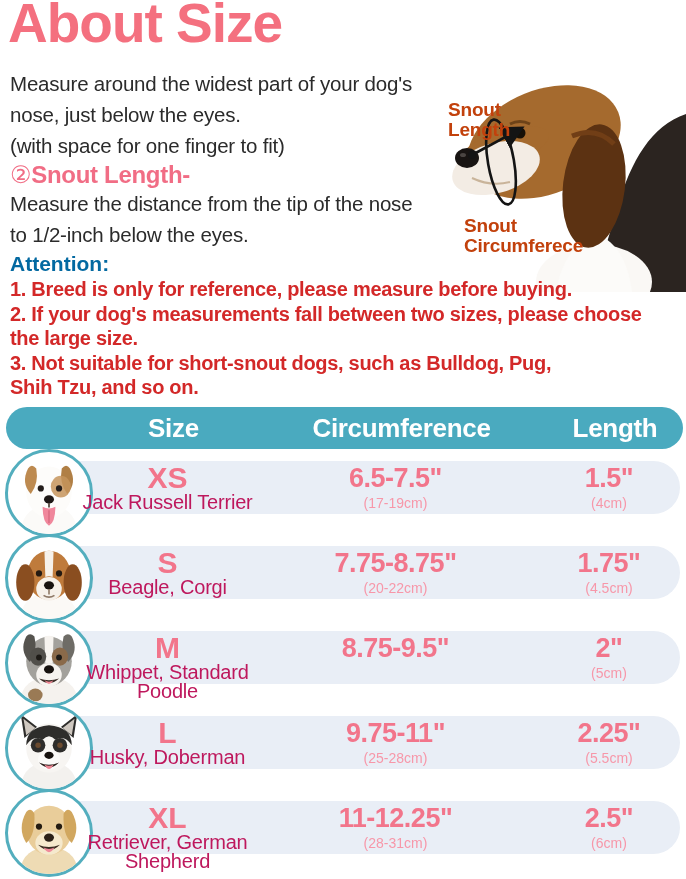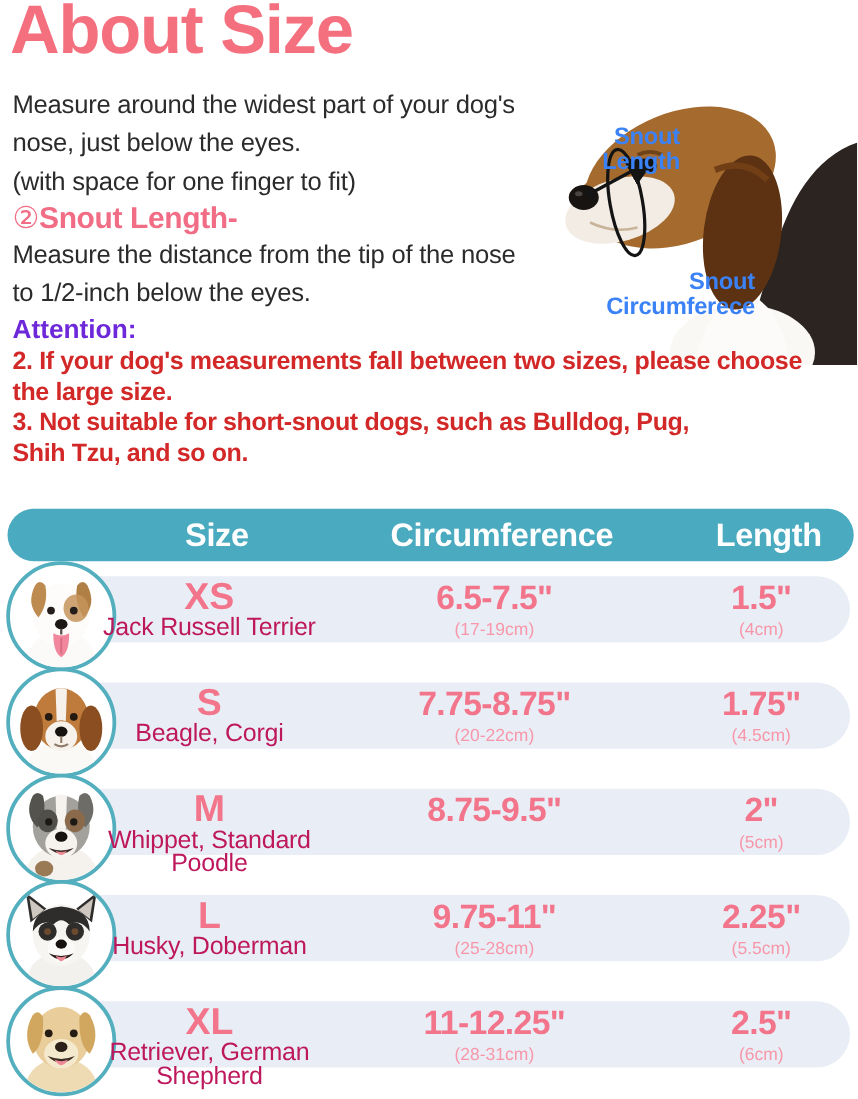--- a/index.html
+++ b/index.html
@@ -9,28 +9,28 @@
   }
   
   .page-title{
     position:absolute;left:8px;top:-8px;font-size:55px;font-weight:700;
     color:#f4707f;letter-spacing:-1px;line-height:62px;margin:0;
   }
   .content{position:absolute;left:10px;top:68px;width:670px;z-index:3;}
   .instr-heading{font-size:24px;font-weight:700;color:#f16d85;line-height:27px;letter-spacing:-0.3px;}
   .instr-heading .circled{font-weight:400;}
   .instr-line{font-size:20.5px;line-height:31px;color:#2b2b2b;letter-spacing:-0.2px;}
-  .attention-heading{font-size:21px;font-weight:700;color:#6d28d9;line-height:26px;margin-top:1px;}
+  .attention-heading{font-size:21px;font-weight:700;color:#0369a1;line-height:26px;margin-top:1px;}
   .attention-line{font-size:20px;font-weight:700;color:#d32828;line-height:24.5px;letter-spacing:-0.3px;}
   
   .diagram{position:absolute;left:446px;top:56px;width:240px;height:236px;z-index:1;}
   .diagram svg{position:absolute;left:0;top:0;}
   .diag-label{
-    position:absolute;z-index:4;text-align:right;font-size:19px;font-weight:700;
-    color:#3b82f6;line-height:20px;letter-spacing:-0.2px;pointer-events:none;
+    position:absolute;z-index:4;text-align:left;font-size:19px;font-weight:700;
+    color:#c2410c;line-height:20px;letter-spacing:-0.2px;pointer-events:none;
   }
   .label-length{left:2px;top:44px;width:96px;}
   .label-circ{left:18px;top:160px;width:140px;}
   
   .table-header{
     position:absolute;left:6px;top:407px;width:677px;height:42px;
     background:#4aaabf;border-radius:21px;z-index:2;
   }
   .th{position:absolute;top:0;height:42px;line-height:42px;text-align:center;
       color:#ffffff;font-size:26px;font-weight:700;letter-spacing:-0.3px;}
@@ -109,20 +109,21 @@
   </div>
 
   <div class="content">
     <div class="instr-line">Measure around the widest part of your dog's</div>
     <div class="instr-line">nose, just below the eyes.</div>
     <div class="instr-line">(with space for one finger to fit)</div>
     <div class="instr-heading"><span class="circled">②</span><span>Snout Length-</span></div>
     <div class="instr-line">Measure the distance from the tip of the nose</div>
     <div class="instr-line">to 1/2-inch below the eyes.</div>
     <div class="attention-heading">Attention:</div>
+    <div class="attention-line">1. Breed is only for reference, please measure before buying.</div>
     <div class="attention-line">2. If your dog's measurements fall between two sizes, please choose</div>
     <div class="attention-line">the large size.</div>
     <div class="attention-line">3. Not suitable for short-snout dogs, such as Bulldog, Pug,</div>
     <div class="attention-line">Shih Tzu, and so on.</div>
   </div>
 
   <div class="table-header">
     <div class="th th-circ">Circumference</div>
     <div class="th th-size">Size</div>
     <div class="th th-len">Length</div>

